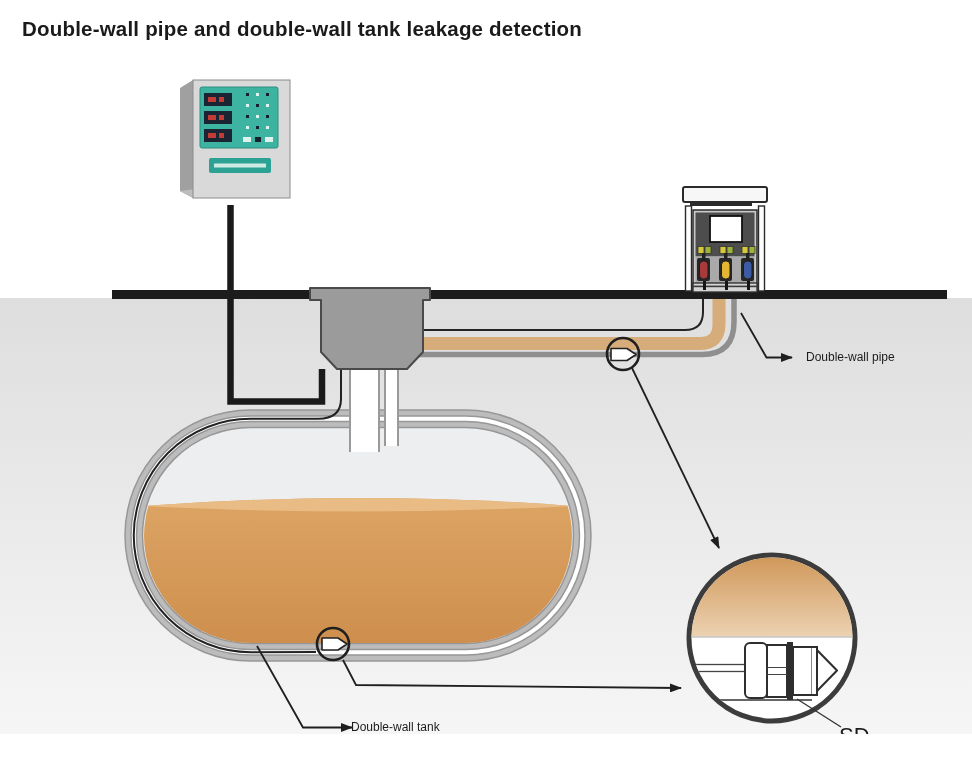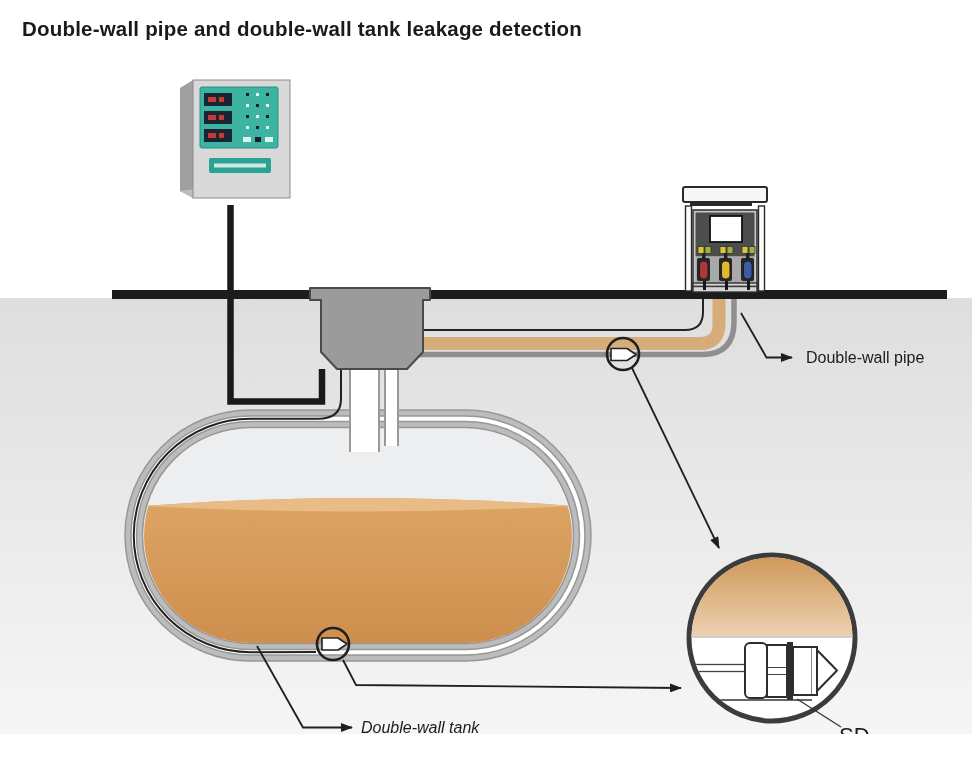--- a/index.html
+++ b/index.html
@@ -1,19 +1,19 @@
 <!DOCTYPE html>
 <html><head>
 <meta charset="utf-8">
 <style>
   html,body{margin:0;padding:0;background:#fff;}
   #stage{position:relative;width:972px;height:734px;background:#ffffff;overflow:hidden;
          font-family:"Liberation Sans",sans-serif;}
   #stage svg{position:absolute;left:0;top:0;}
-  .label{position:absolute;color:#1c1c1c;font-size:16px;line-height:19px;white-space:nowrap;}
+  .label{position:absolute;color:#1c1c1c;font-size:12px;line-height:19px;white-space:nowrap;}
   .title{position:absolute;left:22px;top:17px;font-size:20.5px;line-height:24px;
          font-weight:bold;color:#1a1a1a;letter-spacing:.2px;white-space:nowrap;}
   .sd{font-size:22px;}
 </style>
 </head>
 <body>
 
 <div id="stage">
 
 <svg width="972" height="776" viewBox="0 0 972 776">
@@ -178,16 +178,16 @@
   <g fill="none" stroke="#1f1f1f" stroke-width="1.8">
     <path d="M 632 368 L 719 548" marker-end="url(#arrow)"></path>
     <path d="M 343 660 L 356 685 L 681 688" marker-end="url(#arrow)"></path>
     <path d="M 257 646 L 303 727.5 L 352 727.5" marker-end="url(#arrow)"></path>
     <path d="M 741 313 L 766.5 357.5 L 792 357.5" marker-end="url(#arrow)"></path>
   </g>
 </svg>
 
 <div class="title">Double-wall pipe and double-wall tank leakage detection</div>
 <div class="label" style="left:806px;top:348px;">Double-wall pipe</div>
-<div class="label" style="left:361px;top:718px;font-style:italic;">Double-wall tank</div>
+<div class="label" style="left:351px;top:718px;">Double-wall tank</div>
 <div class="label sd" style="left:839px;top:726px;">SD</div>
 
 </div>
 
 </body></html>

